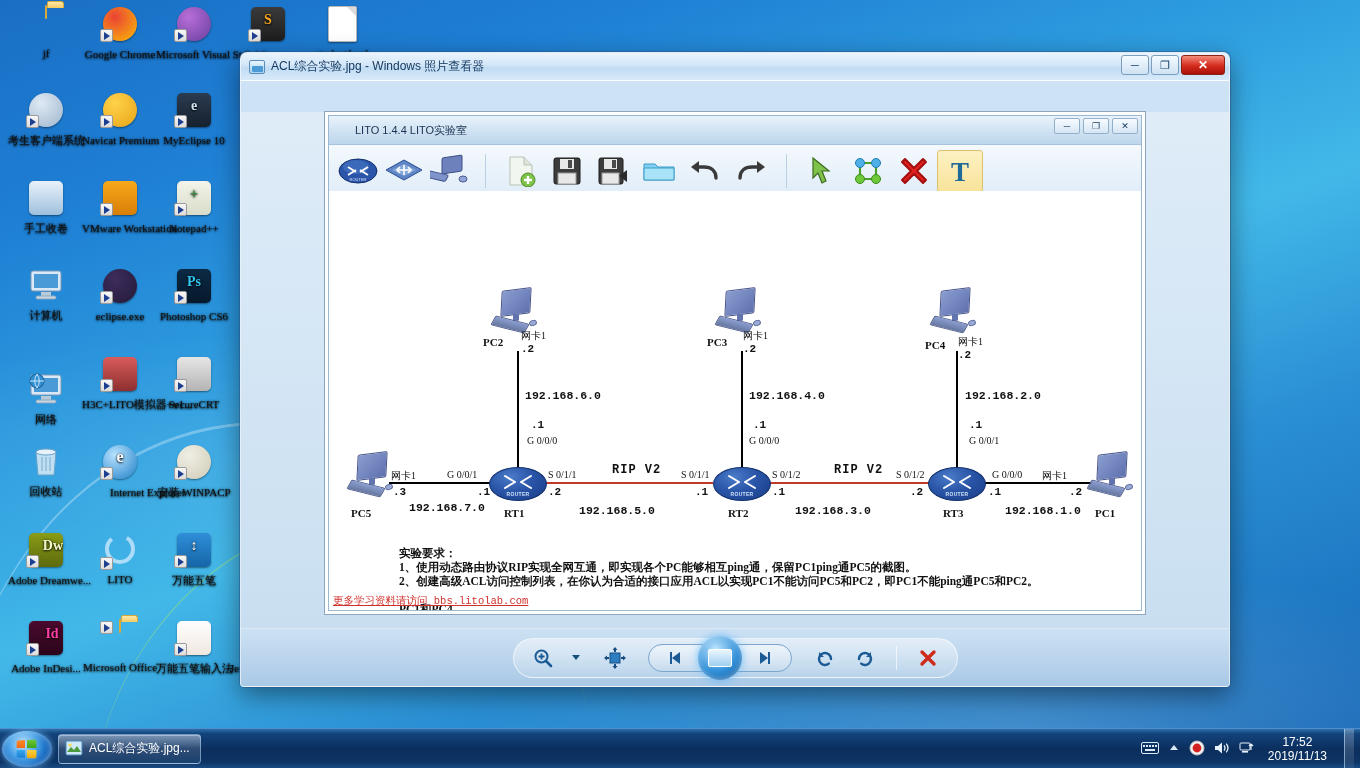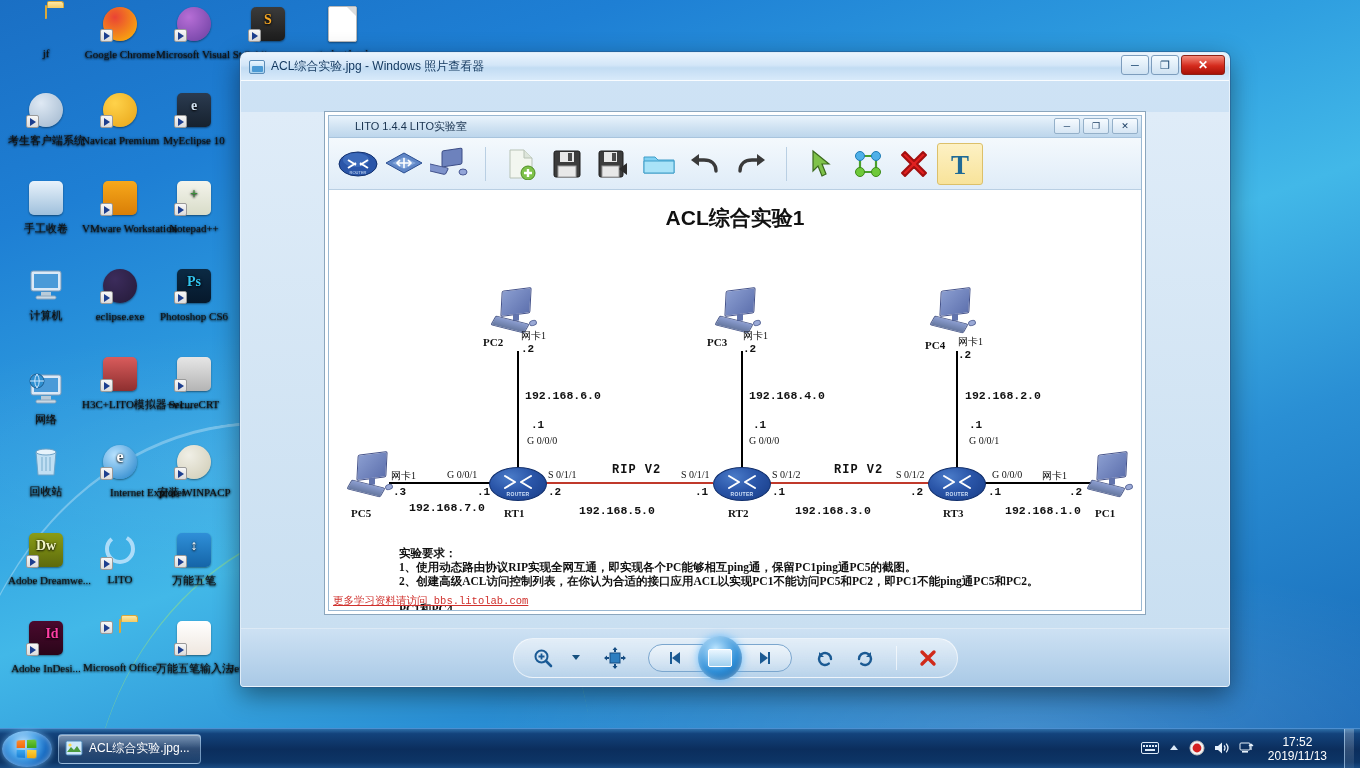--- a/index.html
+++ b/index.html
@@ -175,21 +175,21 @@
      box-shadow:0 0 8px rgba(80,180,255,.8), inset 0 0 6px rgba(255,255,255,.5);
      display:flex;align-items:center;justify-content:center; cursor:pointer;}
   .playorb .scr{ width:24px;height:18px;border-radius:2px;background:linear-gradient(#eaf6ff,#9fd0ef); border:1px solid #fff;}
 
   
   #lito{
     position:absolute; left:3px; top:3px; width:814px; height:496px;
     background:#fff; border:1px solid #9ab8d2;
   }
   #lito-title{
-    height:22px; display:flex; align-items:center; padding-left:26px;
+    height:29px; display:flex; align-items:center; padding-left:26px;
     background:linear-gradient(#e9f3fc,#cfe2f2 55%,#bdd6ec);
     border-bottom:1px solid #a8c4dd;
     font-size:11px; color:#18324f; position:relative;
   }
   #lito-title .lwin{ position:absolute; right:3px; top:2px; display:flex; gap:3px;}
   .lwb{ width:26px;height:16px;border:1px solid #94b0c9;border-radius:2px;
         background:linear-gradient(#f6fbff,#d6e6f4); font-size:9px; color:#1a3d62;
         display:flex;align-items:center;justify-content:center; cursor:pointer;}
   #lito-toolbar{
     height:52px; display:flex; align-items:center; gap:0;
@@ -438,21 +438,21 @@
           <span style="display:block;width:34px;height:34px;margin:1px auto;border-radius:50%;background:radial-gradient(circle at 35% 30%, #f0efe6, #cfcbb4);box-shadow:0 1px 2px rgba(0,0,0,.45);position:relative;"></span>
           <span class="shortcut-arrow"></span>
         </span>
       </span>
       <span class="lbl" style="position: static;">安装 WINPACP</span>
     </div>
     <div class="dicon" style="left: 8px; top: 532px;">
       <span class="glyph">
         <span style="position:relative;display:block;">
           <span style="display:block;width:34px;height:34px;margin:1px auto;border-radius:5px;background:linear-gradient(#8a9c16,#5d6a0d);box-shadow:0 1px 2px rgba(0,0,0,.45);position:relative;">
-            <span style="position:absolute;left:0;right:0;top:7px;text-align:center;font-size:14px;font-weight:bold;color:#f3f7c8;font-family:'Liberation Serif',serif;">Dw</span>
+            <span style="position:absolute;left:0;right:0;top:7px;text-align:right;font-size:14px;font-weight:bold;color:#f3f7c8;font-family:'Liberation Serif',serif;">Dw</span>
           </span>
           <span class="shortcut-arrow"></span>
         </span>
       </span>
       <span class="lbl" style="position: static;">Adobe Dreamwe...</span>
     </div>
     <div class="dicon" style="left: 82px; top: 532px;">
       <span class="glyph">
         <span style="position:relative;display:block;"><svg width="34" height="34" viewBox="0 0 34 34">
             <circle cx="17" cy="17" r="13" fill="none" stroke="rgba(210,235,255,.75)" stroke-width="4" stroke-dasharray="52 16"></circle>
@@ -648,21 +648,20 @@
           </span>
           <span class="tbi sel">
             <svg width="28" height="30" viewBox="0 0 28 30">
                 <text x="14" y="25" font-size="27" text-anchor="middle" fill="#1f6a96" font-family="Liberation Serif, serif" font-weight="bold">T</text>
               </svg>
           </span>
         </div>
 
         <div id="lito-canvas">
 
-          <div id="diag-title">ACL综合实验1</div>
 
           <div class="wire" style="left:188px; top:160px; width:2px; height:132px;"></div>
           <div class="wire" style="left:412px; top:160px; width:2px; height:132px;"></div>
           <div class="wire" style="left:627px; top:160px; width:2px; height:132px;"></div>
 
           <div class="wire" style="left:60px; top:291px; width:128px; height:2px;"></div>
           <div class="wire red" style="left:216px; top:291px; width:168px;"></div>
           <div class="wire red" style="left:440px; top:291px; width:160px;"></div>
           <div class="wire" style="left:655px; top:291px; width:110px; height:2px;"></div>
 

